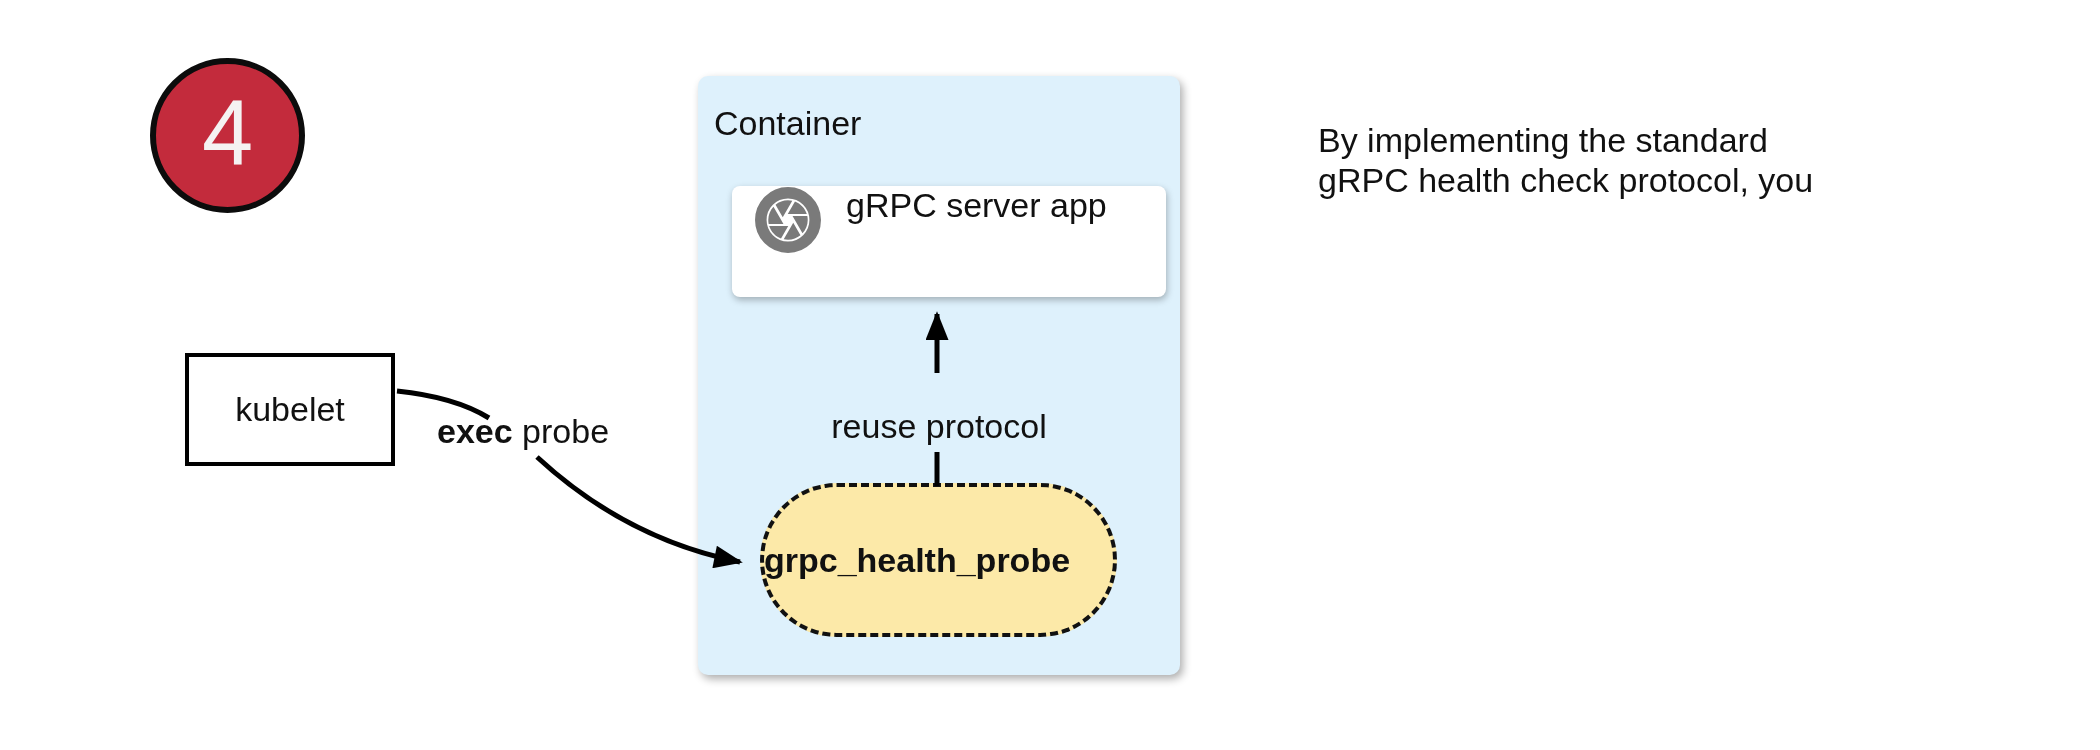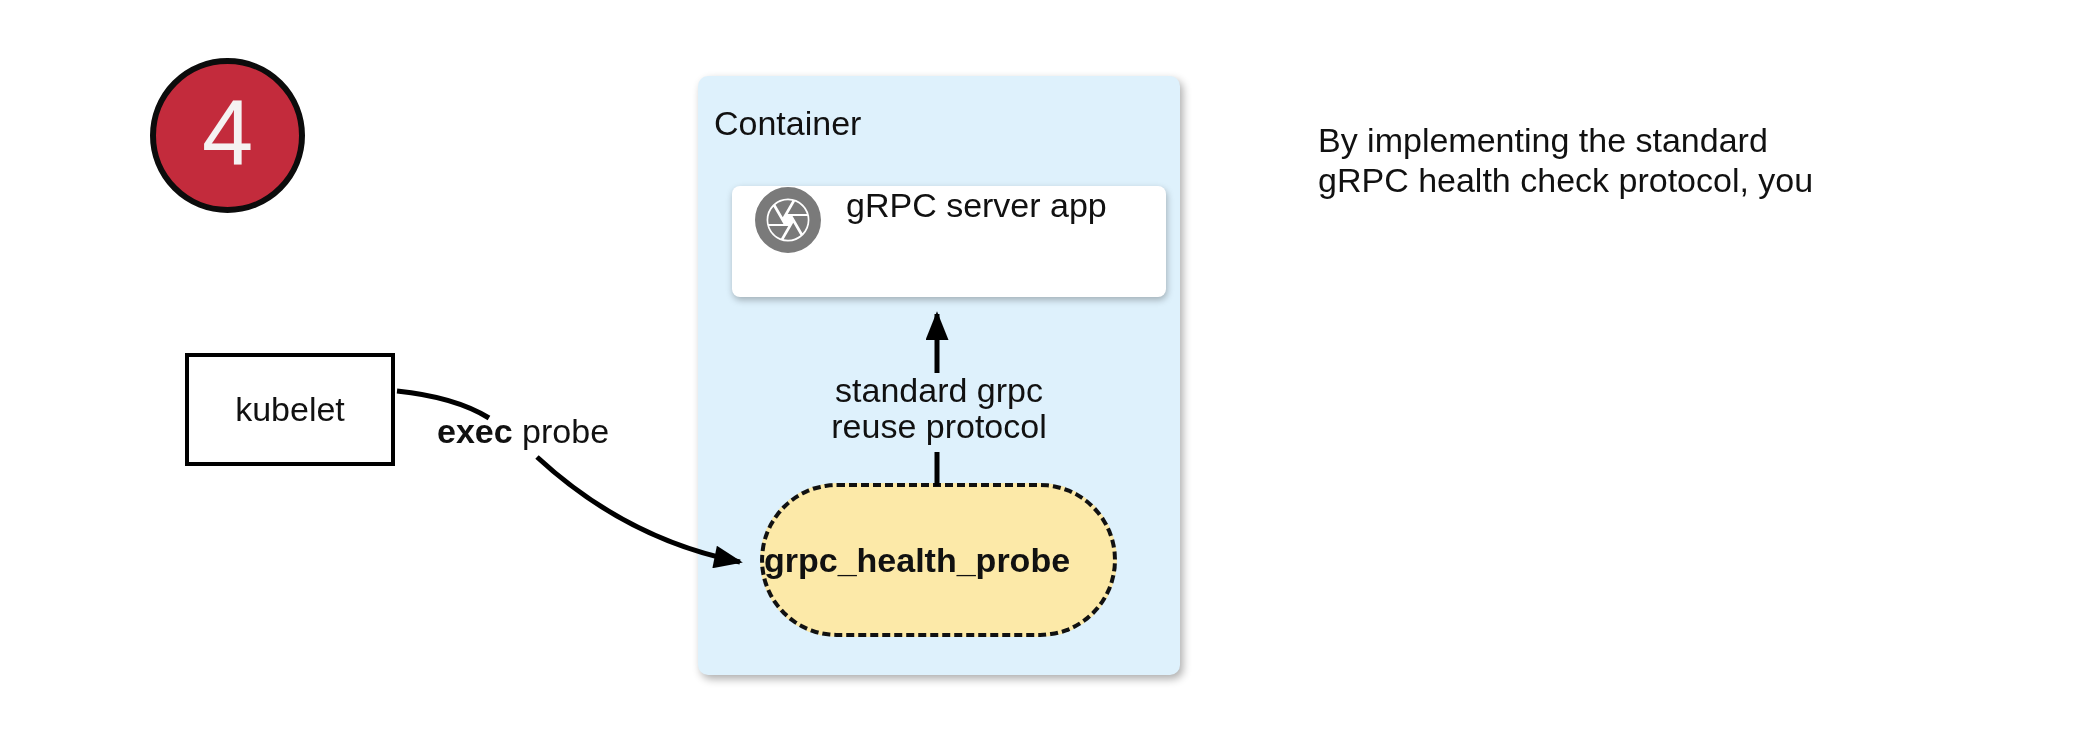--- a/index.html
+++ b/index.html
@@ -97,21 +97,21 @@
       <svg class="icon" viewBox="0 0 100 100" aria-hidden="true">
         <circle class="icon-stroke" cx="50" cy="50" r="40" fill="none" stroke-width="17"></circle>
         <g class="icon-fill" transform="translate(15.2,15.2) scale(2.9)">
           <path d="M9.4 10.5l4.77-8.26C13.47 2.09 12.75 2 12 2c-2.4 0-4.6.85-6.32 2.25l3.66 6.35.06-.1zM21.54 9c-.92-2.92-3.15-5.26-6-6.34L11.88 9h9.66zm.26 1h-7.49l.29.5 4.76 8.25C21 16.97 22 14.61 22 12c0-.69-.07-1.35-.2-2zM8.54 12l-3.9-6.75C3.01 7.03 2 9.39 2 12c0 .69.07 1.35.2 2h7.49l-1.15-2zm-6.08 3c.92 2.92 3.15 5.26 6 6.34L12.12 15H2.46zm11.27 0l-3.9 6.76c.7.15 1.42.24 2.17.24 2.4 0 4.6-.85 6.32-2.25l-3.66-6.35-.93 1.6z"></path>
         </g>
       </svg>
       <span class="label">gRPC server app</span>
     </div>
 
     <div class="protocol-label">
-      <span>standard grpc</span><br>
+      <br>
       <span>reuse protocol</span>
     </div>
 
     <div class="pill">
       <div class="pill-title">grpc_health_probe</div>
     </div>
   </div>
 
   <div class="note">
     <span>By implementing the standard</span>

